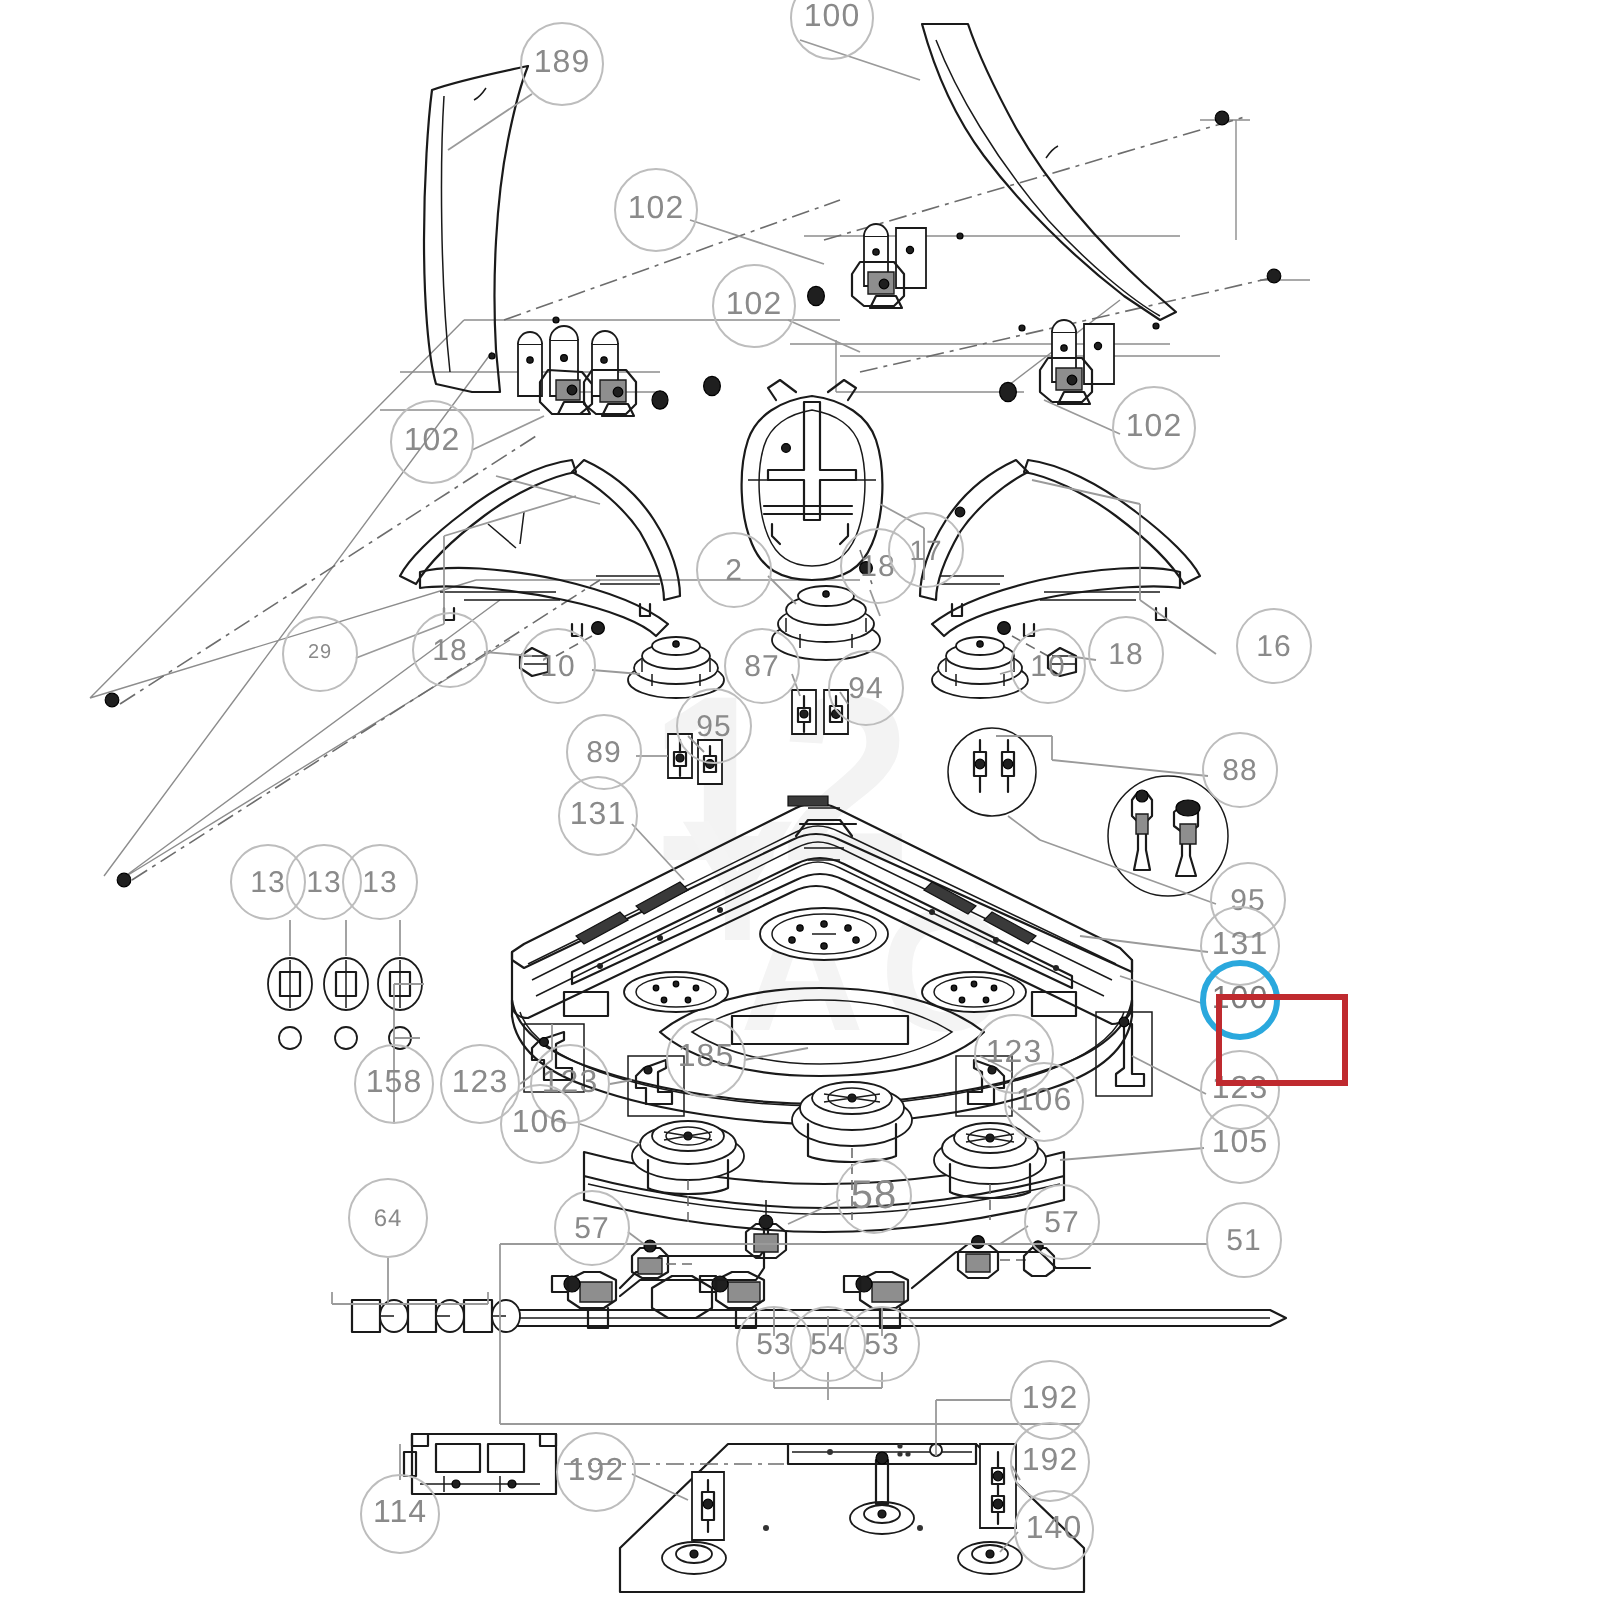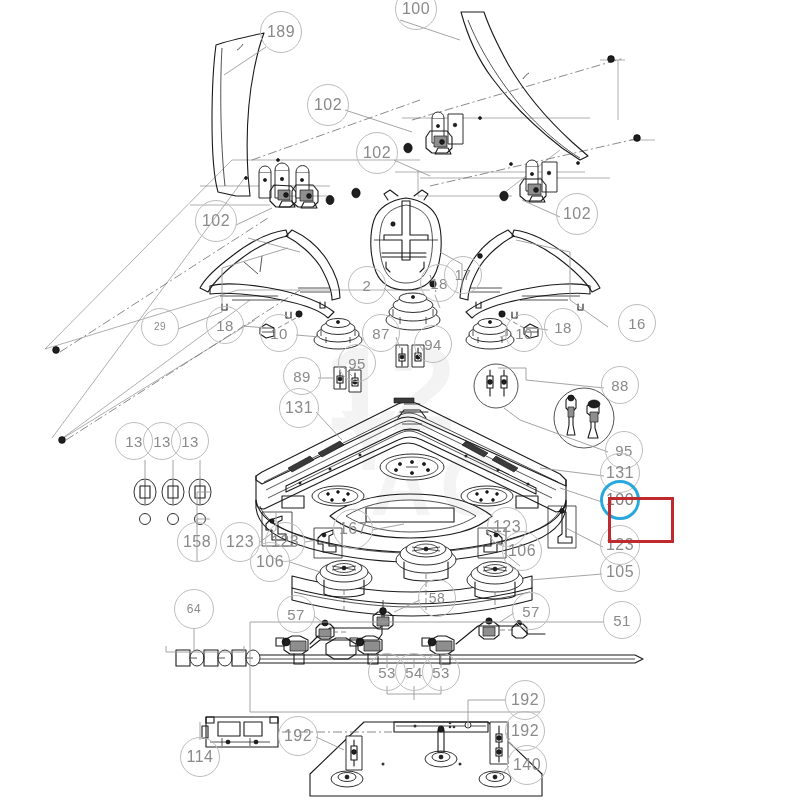--- a/index.html
+++ b/index.html
@@ -685,21 +685,21 @@
       <div class="callout normal" style="left: 177px; top: 522px; width: 40px; height: 40px; font-size: 16px;">
         <span>158</span>
       </div>
       <div class="callout normal" style="left: 220px; top: 522px; width: 40px; height: 40px; font-size: 16px;">
         <span>123</span>
       </div>
       <div class="callout normal" style="left: 265px; top: 522px; width: 40px; height: 40px; font-size: 16px;">
         <span>123</span>
       </div>
       <div class="callout normal" style="left: 333px; top: 509px; width: 40px; height: 40px; font-size: 16px;">
-        <span>167</span>
+        <span>185</span>
       </div>
       <div class="callout normal" style="left: 250px; top: 542px; width: 40px; height: 40px; font-size: 16px;">
         <span>106</span>
       </div>
       <div class="callout normal" style="left: 487px; top: 507px; width: 40px; height: 40px; font-size: 16px;">
         <span>123</span>
       </div>
       <div class="callout normal" style="left: 502px; top: 531px; width: 40px; height: 40px; font-size: 16px;">
         <span>106</span>
       </div>
@@ -708,21 +708,21 @@
       </div>
       <div class="callout normal" style="left: 600px; top: 552px; width: 40px; height: 40px; font-size: 16px;">
         <span>105</span>
       </div>
       <div class="callout normal" style="left: 174px; top: 589px; width: 40px; height: 40px; font-size: 12px;">
         <span>64</span>
       </div>
       <div class="callout normal" style="left: 277px; top: 595px; width: 38px; height: 38px; font-size: 15px;">
         <span>57</span>
       </div>
-      <div class="callout normal" style="left: 418px; top: 579px; width: 38px; height: 38px; font-size: 14px;">
+      <div class="callout normal" style="left: 418px; top: 579px; width: 38px; height: 38px; font-size: 20px;">
         <span>58</span>
       </div>
       <div class="callout normal" style="left: 512px; top: 592px; width: 38px; height: 38px; font-size: 15px;">
         <span>57</span>
       </div>
       <div class="callout normal" style="left: 603px; top: 601px; width: 38px; height: 38px; font-size: 15px;">
         <span>51</span>
       </div>
       <div class="callout normal" style="left: 368px; top: 653px; width: 38px; height: 38px; font-size: 15px;">
         <span>53</span>

